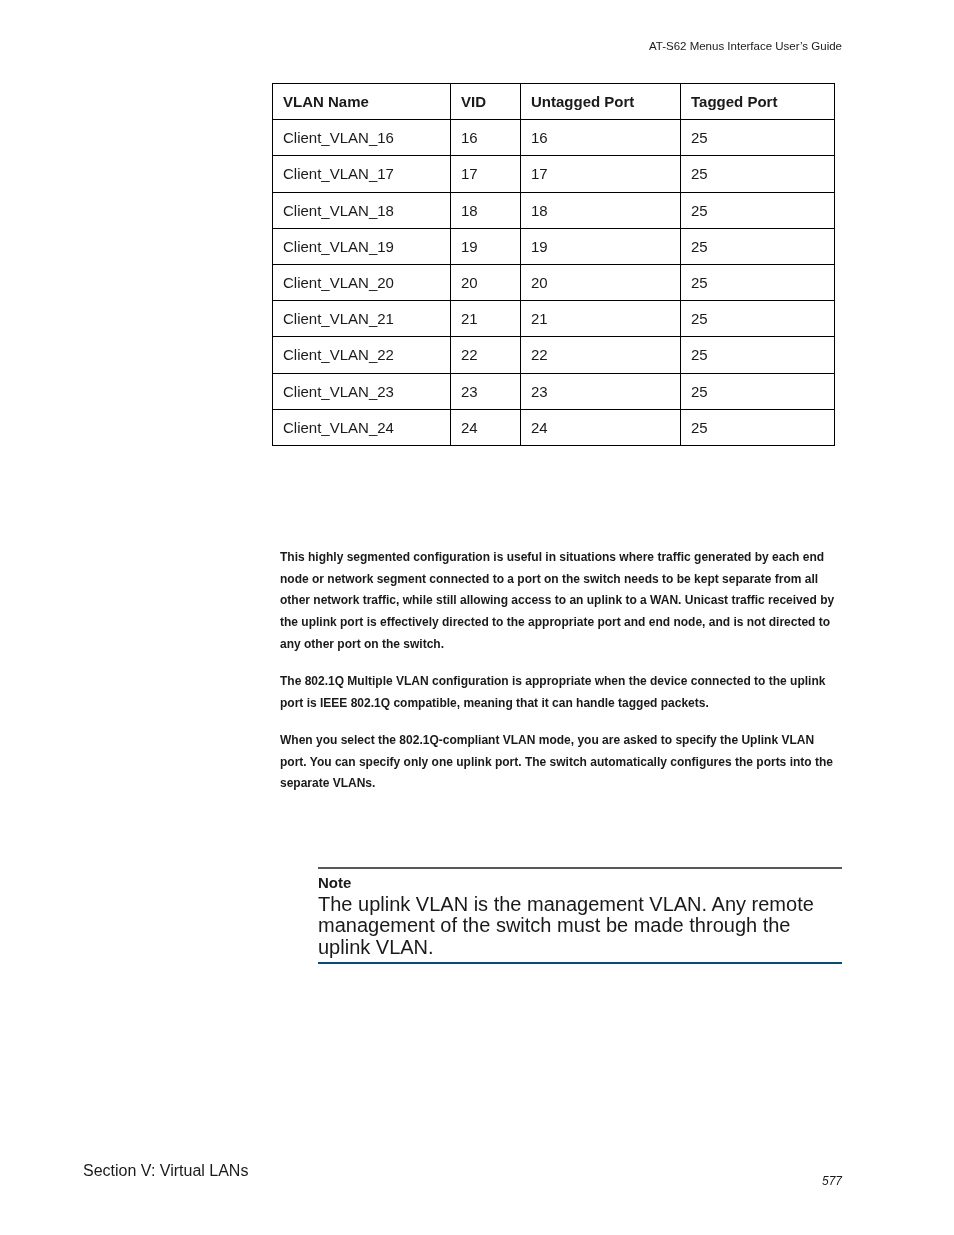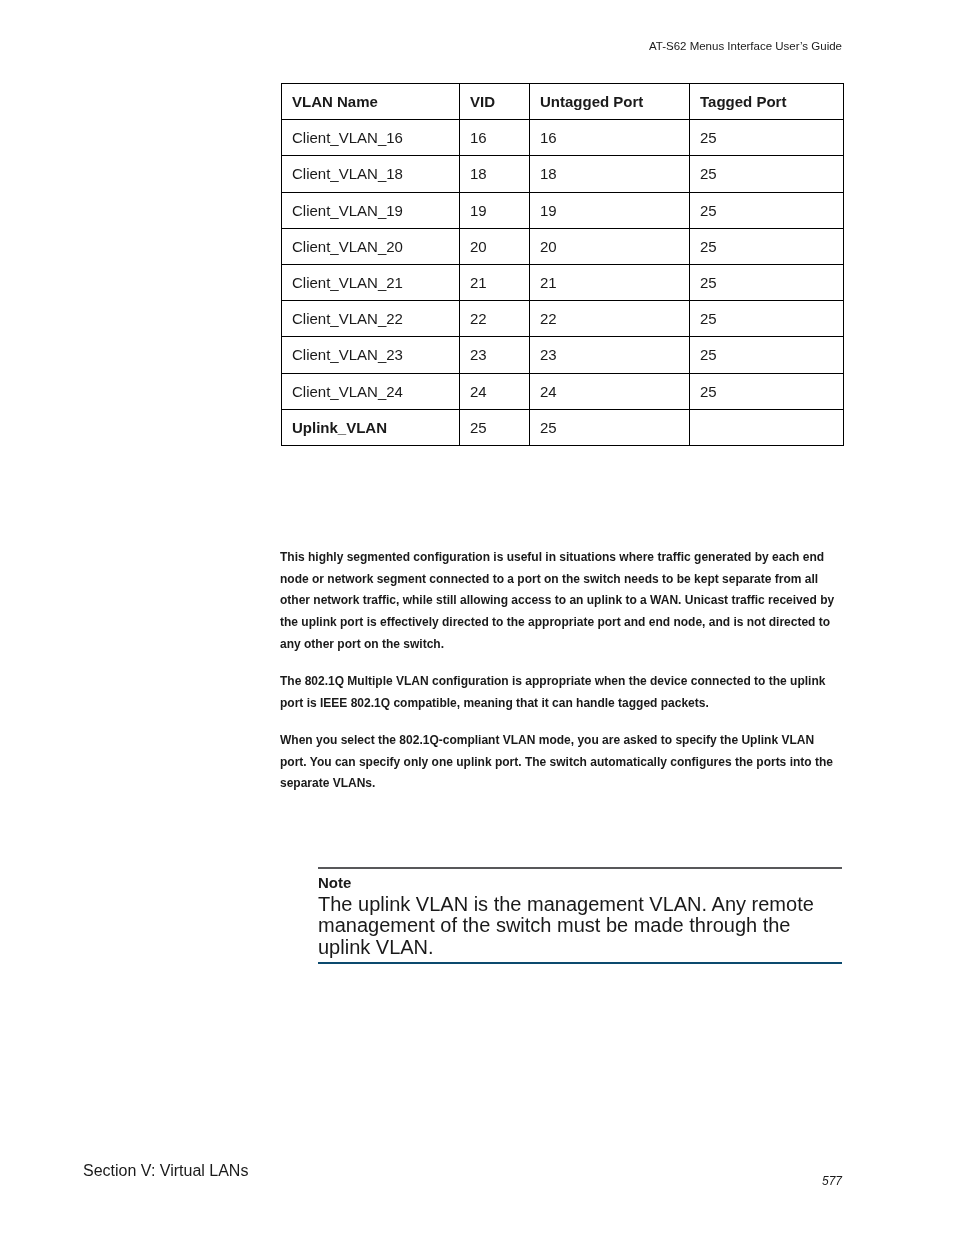--- a/index.html
+++ b/index.html
@@ -19,21 +19,21 @@
     top: 39px;
     right: 112px;
     font-size: 11.5px;
     line-height: 14px;
     color: #1a1a1a;
   }
 
   
   .table-wrap {
     position: absolute;
-    left: 281px;
+    left: 272px;
     top: 83px;
     width: 562px;
   }
   table.vlan-table {
     border-collapse: collapse;
     table-layout: fixed;
     width: 562px;
   }
   table.vlan-table col.c1 { width: 178px; }
   table.vlan-table col.c2 { width: 70px; }
@@ -128,20 +128,26 @@
       </tr>
     </thead>
     <tbody>
         <tr>
           <td>Client_VLAN_16</td>
           <td>16</td>
           <td>16</td>
           <td>25</td>
         </tr>
         <tr>
+          <td>Client_VLAN_17</td>
+          <td>17</td>
+          <td>17</td>
+          <td>25</td>
+        </tr>
+        <tr>
           <td>Client_VLAN_18</td>
           <td>18</td>
           <td>18</td>
           <td>25</td>
         </tr>
         <tr>
           <td>Client_VLAN_19</td>
           <td>19</td>
           <td>19</td>
           <td>25</td>
@@ -168,26 +174,20 @@
           <td>Client_VLAN_23</td>
           <td>23</td>
           <td>23</td>
           <td>25</td>
         </tr>
         <tr>
           <td>Client_VLAN_24</td>
           <td>24</td>
           <td>24</td>
           <td>25</td>
-        </tr>
-        <tr class="bold-row">
-          <td>Uplink_VLAN</td>
-          <td>25</td>
-          <td>25</td>
-          <td></td>
         </tr>
       </tbody>
   </table>
 </div>
 
 <div class="content">
   <p>This highly segmented configuration is useful in situations where traffic generated by each end node or network segment connected to a port on the switch needs to be kept separate from all other network traffic, while still allowing access to an uplink to a WAN. Unicast traffic received by the uplink port is effectively directed to the appropriate port and end node, and is not directed to any other port on the switch.</p>
   <p>The 802.1Q Multiple VLAN configuration is appropriate when the device connected to the uplink port is IEEE 802.1Q compatible, meaning that it can handle tagged packets.</p>
   <p>When you select the 802.1Q-compliant VLAN mode, you are asked to specify the Uplink VLAN port. You can specify only one uplink port. The switch automatically configures the ports into the separate VLANs.</p>
 </div>

